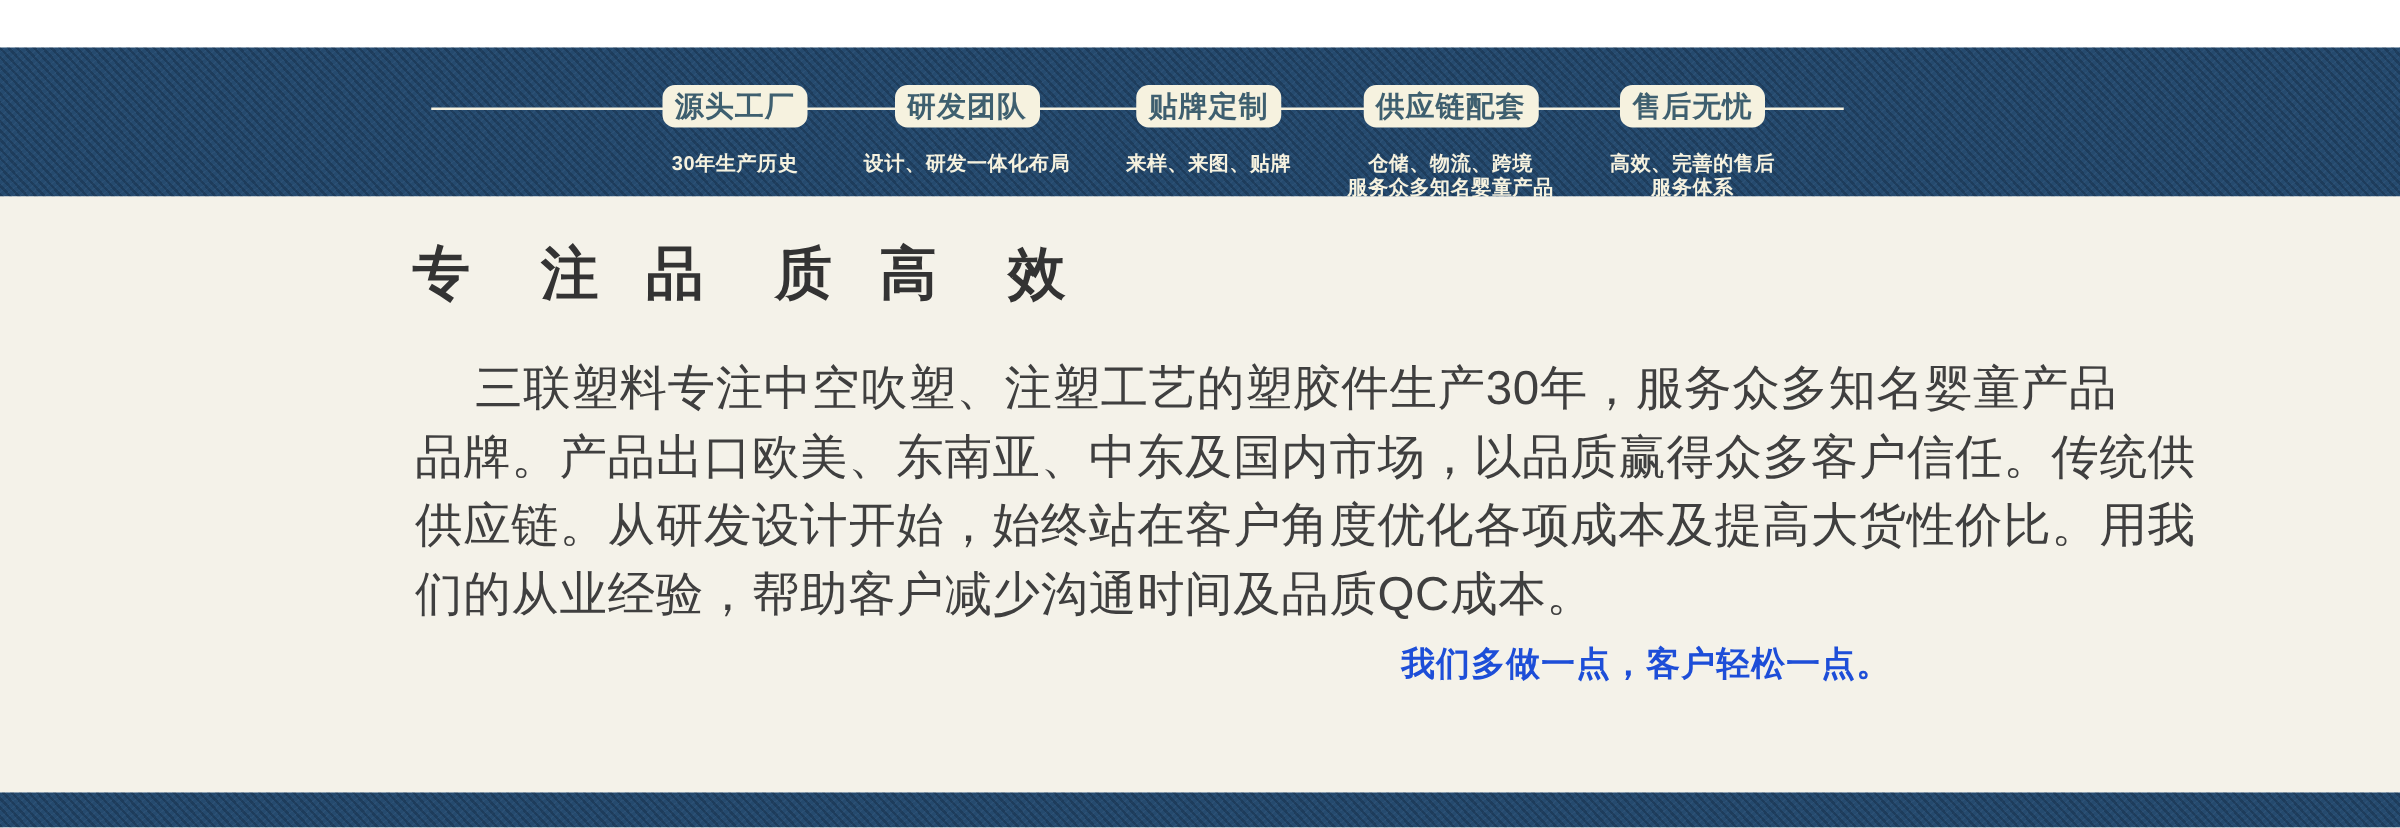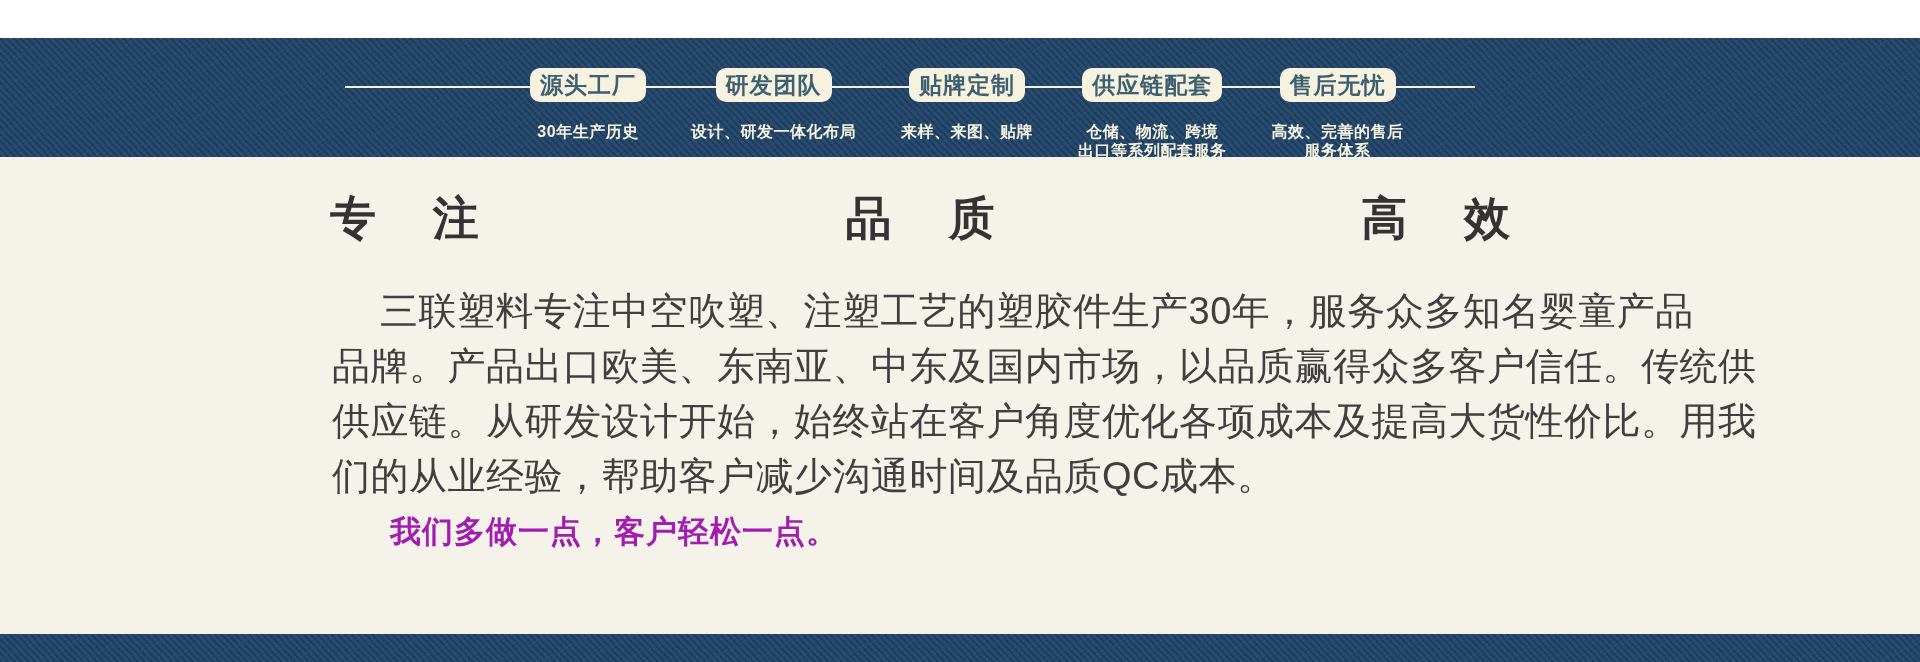--- a/index.html
+++ b/index.html
@@ -59,22 +59,22 @@
   .main{
     box-sizing:border-box;
     height:477px;
     background:#f4f2e9;
     padding-top:37px;
   }
   .main-title{
     width:1180px;
     margin-left:330px;
     display:flex;
-    justify-content:space-between;
-    gap:55px;
+    justify-content:flex-start;
+    gap:38px;
     font-size:46px;
     font-weight:700;
     color:#333333;
     line-height:48px;
   }
   .main-title .word{
     letter-spacing:22px;
     margin-right:-22px;
     white-space:nowrap;
   }
@@ -94,25 +94,26 @@
   .para .ln-first{ text-indent:48px; }
   .para .ln-last{
     text-align:right;
     text-align-last:left;
   }
   .slogan{
     width:1181px;
     margin-left:332px;
     padding-left:58px;
     box-sizing:border-box;
-    color:#a21caf;
+    color:#1d4ed8;
     font-weight:bold;
-    font-size:31px;
+    font-size:27px;
     line-height:55px;
     letter-spacing:1px;
+    text-align:right;
   }
   
   .ftr-band{
     height:28px;
     background-color:#254a6e;
     background-image:
       repeating-linear-gradient(47deg, rgba(12,28,48,.30) 0 2px, rgba(0,0,0,0) 2px 5px),
       repeating-linear-gradient(-38deg, rgba(78,112,150,.16) 0 1px, rgba(0,0,0,0) 1px 4px);
   }
 </style>
@@ -132,21 +133,21 @@
       <div class="badge">研发团队</div>
       <div class="badge-sub">设计、研发一体化布局</div>
     </div>
     <div class="hdr-item">
       <div class="badge">贴牌定制</div>
       <div class="badge-sub">来样、来图、贴牌</div>
     </div>
     <div class="hdr-item">
       <div class="badge">供应链配套</div>
       <div class="badge-sub">仓储、物流、跨境
-出口等系列配套服务</div>
+服务众多知名婴童产品</div>
     </div>
     <div class="hdr-item">
       <div class="badge">售后无忧</div>
       <div class="badge-sub">高效、完善的售后
 服务体系</div>
     </div>
   </div>
 </div>
 
 <div class="main">

